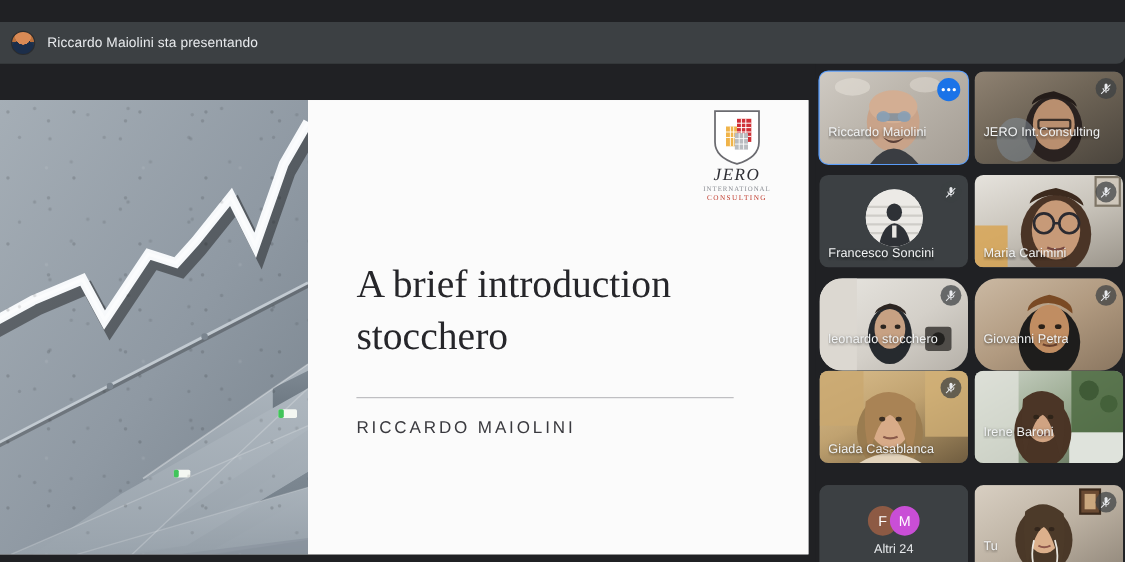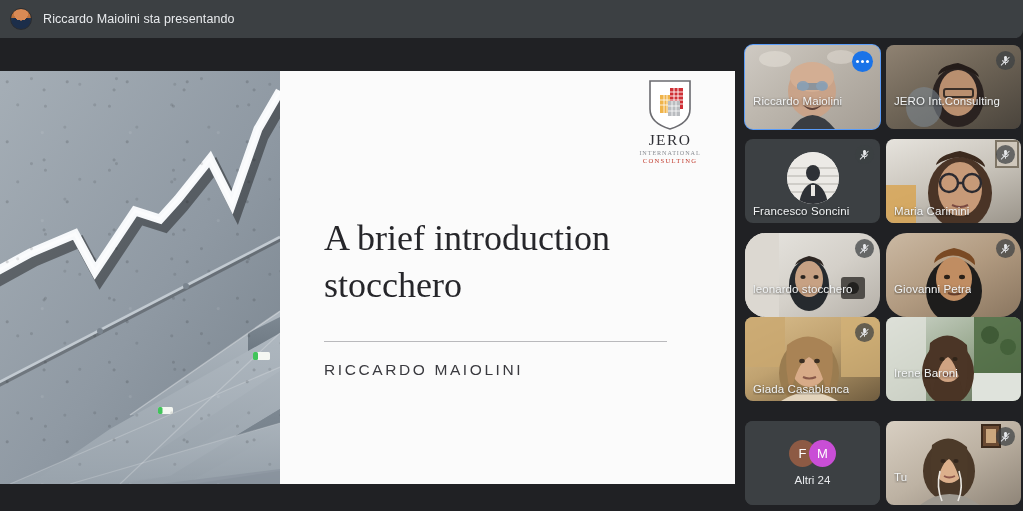--- a/index.html
+++ b/index.html
@@ -3,21 +3,21 @@
 <meta charset="utf-8">
 <style>
   * { box-sizing: border-box; margin: 0; padding: 0; }
   html, body {
     width: 1023px; height: 511px;
     background: #202124;
     font-family: "Liberation Sans", sans-serif;
     overflow: hidden;
   }
 
-  #app { position: relative; width: 1023px; height: 361px; background: #202124; }
+  #app { position: relative; width: 1023px; height: 361px; background: #202124; margin-top: 20px; }
 
   
   #topbar {
     position: absolute; left: 0; top: 0; width: 1023px; height: 38px;
     background: #3c4043;
     border-radius: 0 0 8px 0;
     display: flex; align-items: center; padding-left: 10px;
     z-index: 40;
   }
   #topbar-avatar {
@@ -71,21 +71,21 @@
   
   #slide-body {
     position: relative; flex: 1 1 auto; background: #fbfbfb; height: 100%;
   }
   #slide-logo {
     position: absolute; right: 32px; top: 8px; width: 66px; text-align: center;
   }
   #logo-shield { width: 44px; height: 52px; margin: 0 auto; display: block; }
   #logo-name {
     font-family: "Liberation Serif", serif; font-size: 15.5px; color: #2f2f35;
-    letter-spacing: 1.4px; margin-top: 1px; line-height: 1;
+    letter-spacing: 1.4px; margin-top: 1px; line-height: 1; font-style: italic;
   }
   #logo-sub1 {
     font-family: "Liberation Serif", serif; font-size: 6.2px; color: #8a8d93;
     letter-spacing: .9px; margin-top: 2px; line-height: 1;
   }
   #logo-sub2 {
     font-family: "Liberation Serif", serif; font-size: 6.6px; color: #c0392b;
     letter-spacing: 1.3px; margin-top: 2px; line-height: 1;
   }
   #slide-title {

